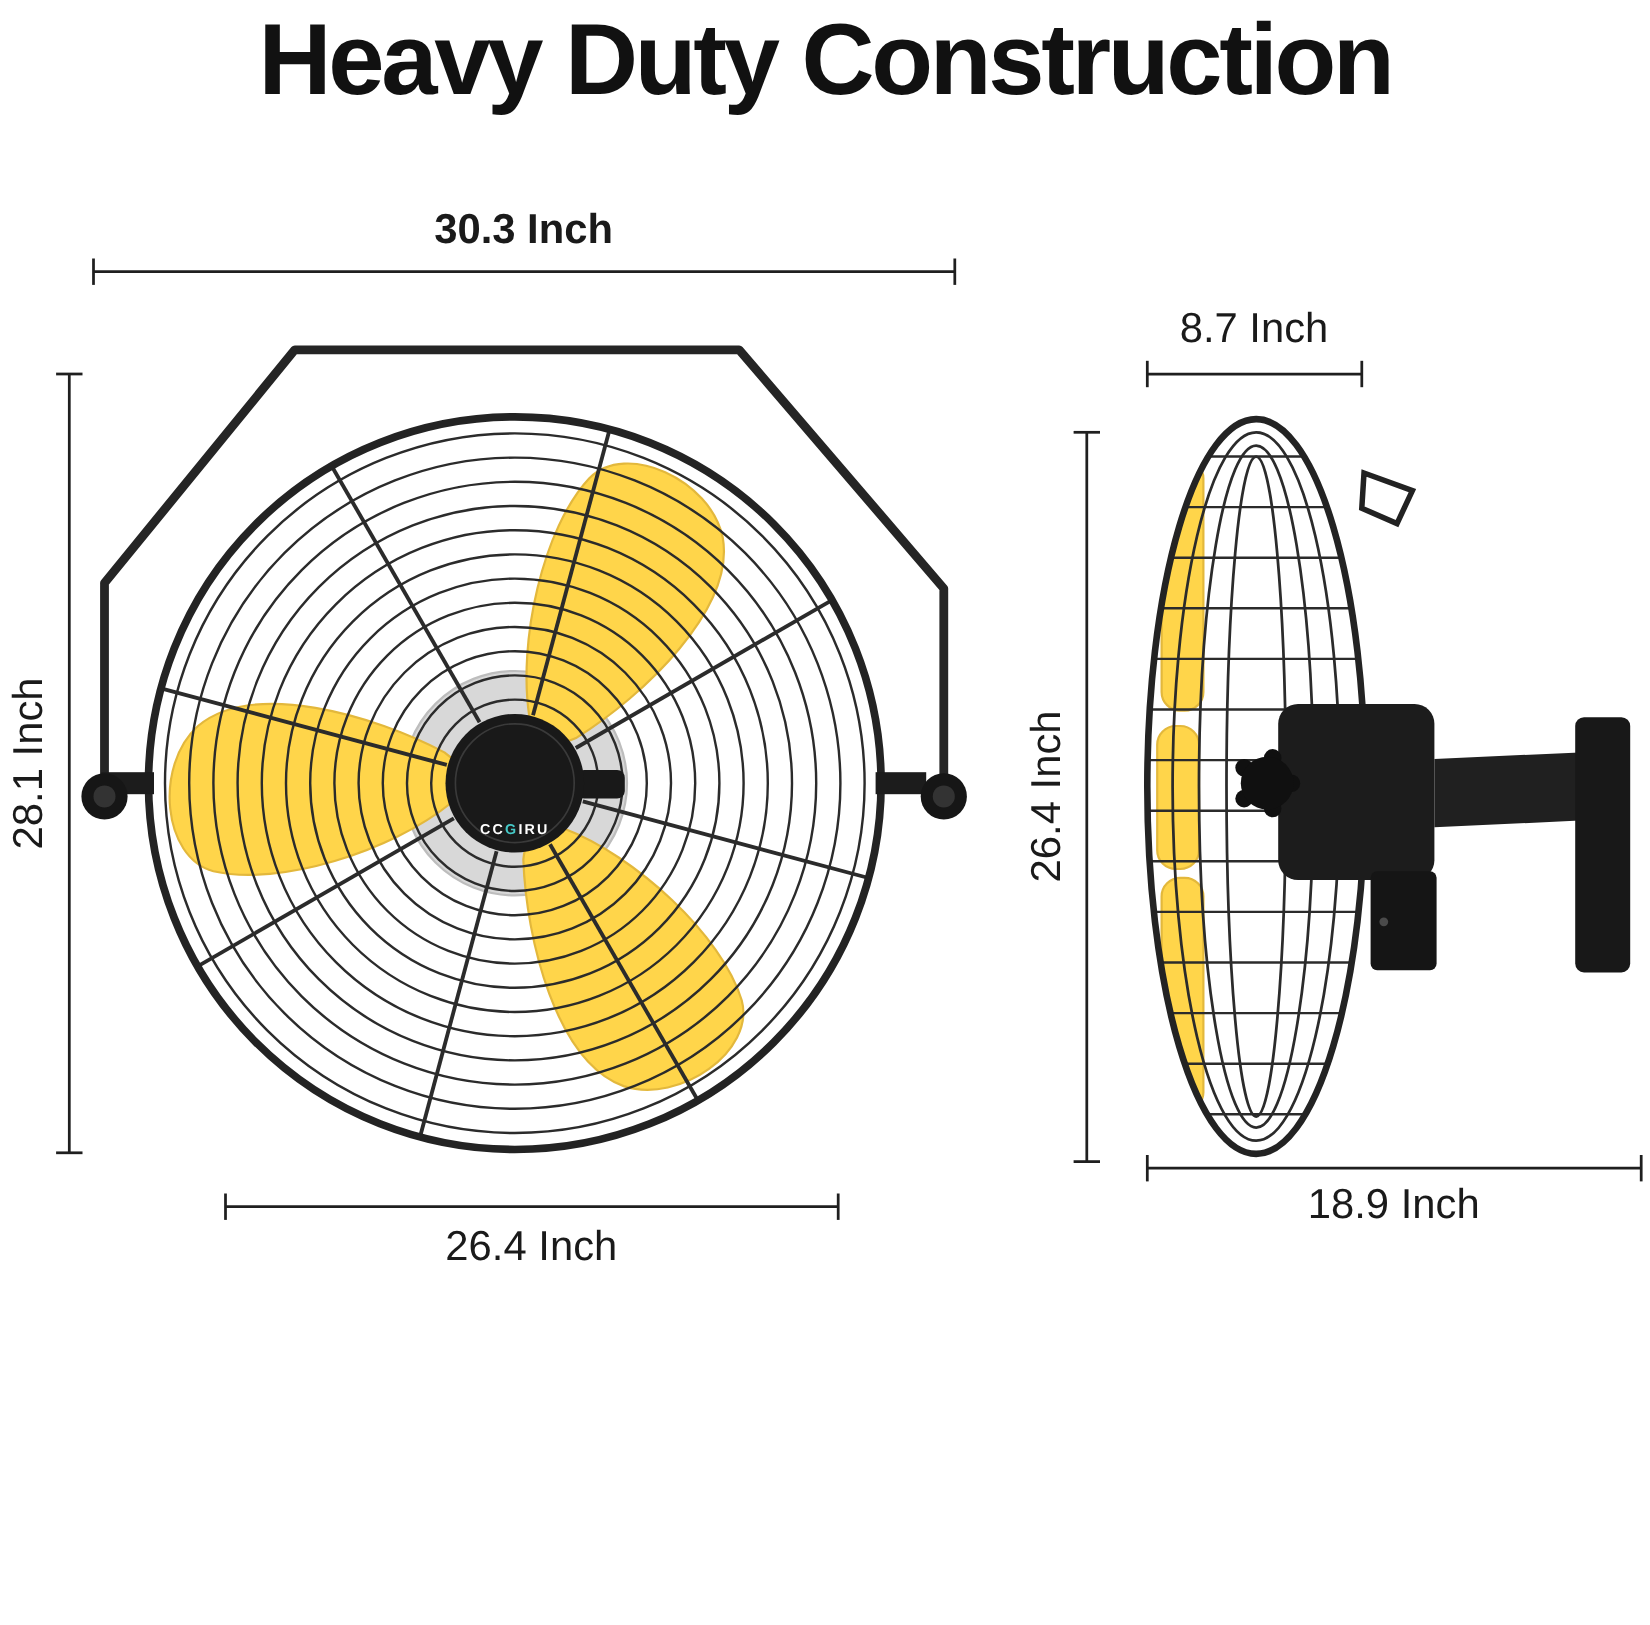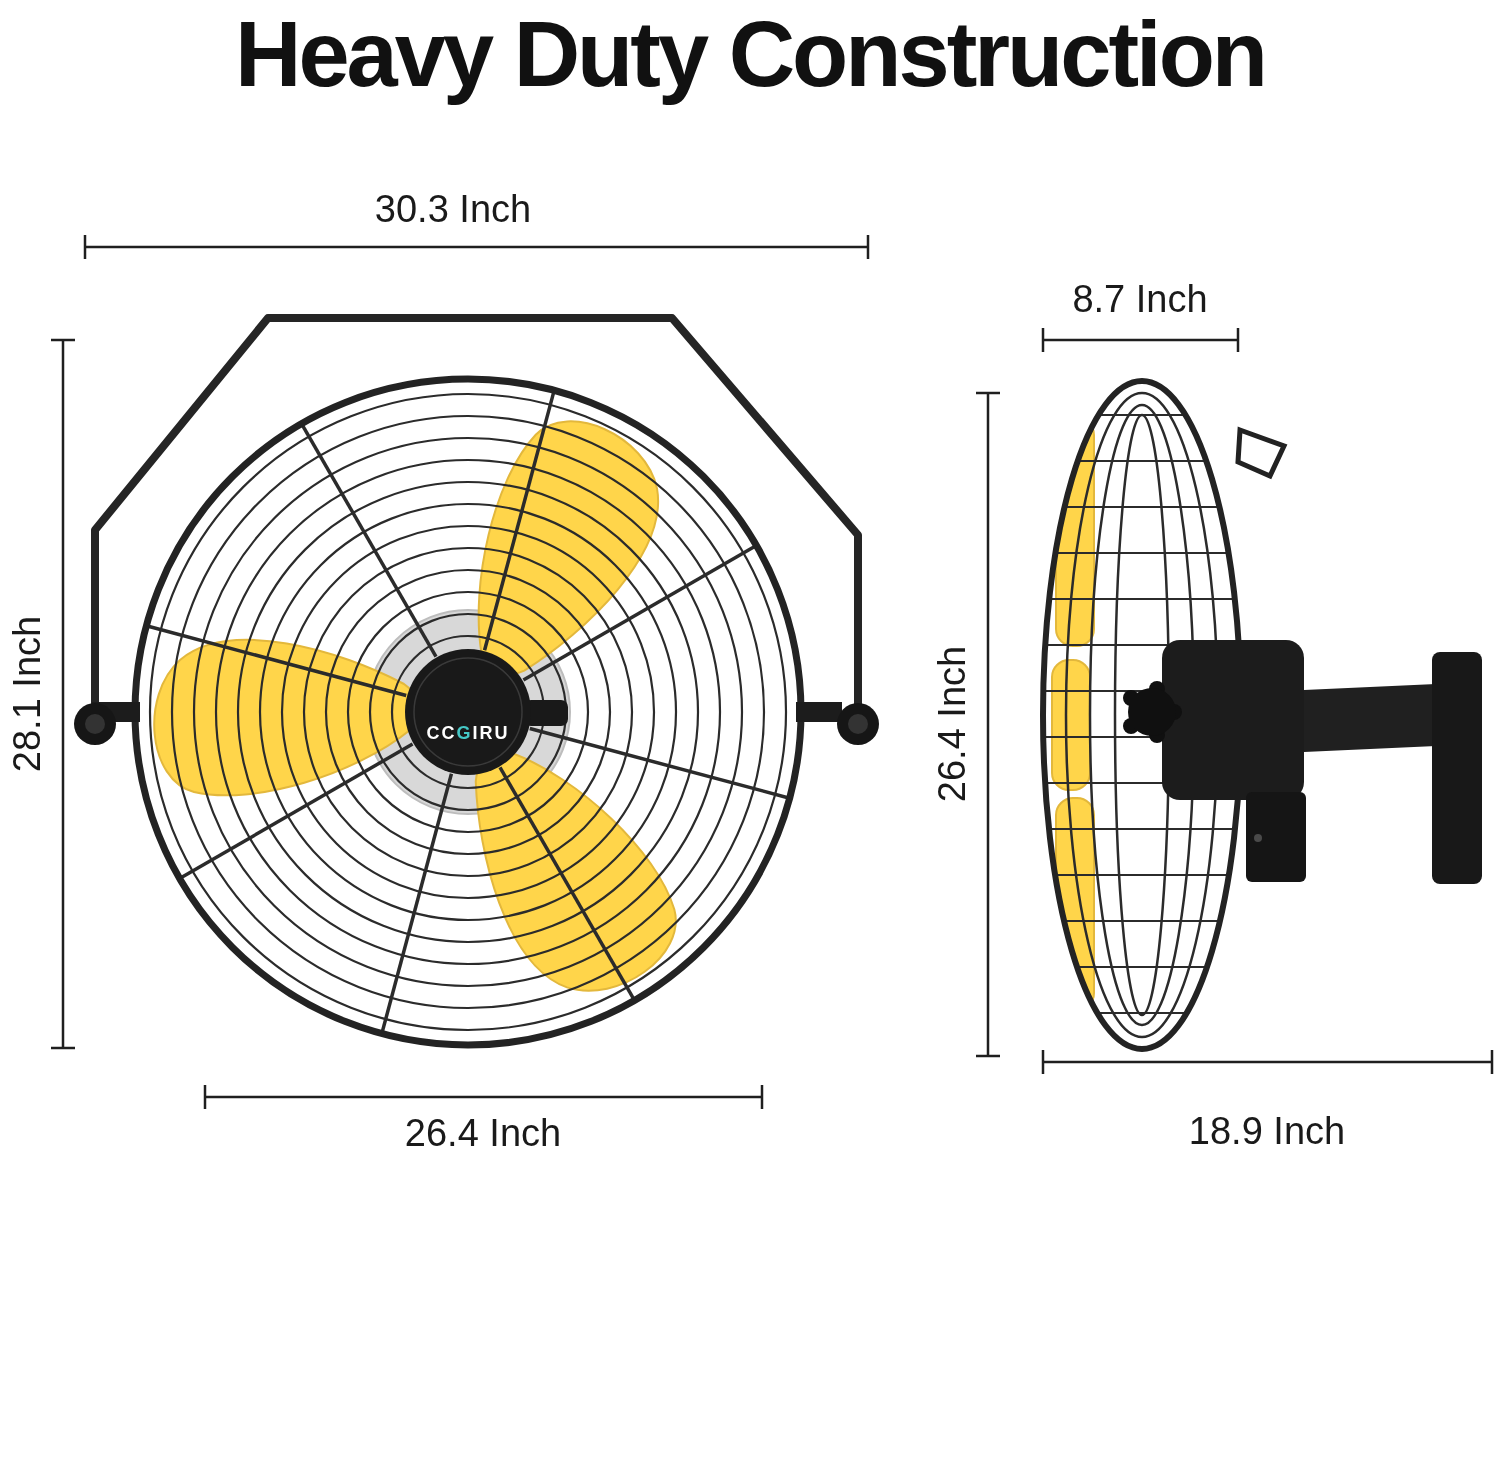--- a/index.html
+++ b/index.html
@@ -20,23 +20,23 @@
   .dim-label{
     position:absolute;
     font-size:38px;color:#1a1a1a;
     white-space:nowrap;
     transform:translate(-50%,0);
   }
   .dim-label.vert{
     transform:translate(-50%,-50%) rotate(-90deg);
   }
   .brand{
-    position:absolute;left:468px;top:733px;
+    position:absolute;left:468px;top:754px;
     transform:translate(-50%,-50%);
-    font-size:18px;font-weight:bold;letter-spacing:2px;
+    font-size:13px;font-weight:bold;letter-spacing:2px;
     color:#fff;
   }
   .brand .accent{color:#45c8c6;}
 </style>
 </head>
 <body>
 
 <div class="canvas">
 
   <div class="title">Heavy Duty Construction</div>
@@ -221,23 +221,23 @@
       </g>
 
       <g>
         <line x1="452" y1="1437" x2="948" y2="1437"></line>
         <line x1="452" y1="1425" x2="452" y2="1449"></line>
         <line x1="948" y1="1425" x2="948" y2="1449"></line>
       </g>
     </g>
   </svg>
 
-  <div class="dim-label" style="left:453px;top:188px;">30.3 Inch</div>
+  <div class="dim-label" style="left:476px;top:188px;font-weight:bold;">30.3 Inch</div>
   <div class="dim-label vert" style="left:27px;top:694px;">28.1 Inch</div>
   <div class="dim-label" style="left:483px;top:1112px;">26.4 Inch</div>
   <div class="dim-label" style="left:1140px;top:278px;">8.7 Inch</div>
   <div class="dim-label vert" style="left:952px;top:724px;">26.4 Inch</div>
-  <div class="dim-label" style="left:1267px;top:1110px;">18.9 Inch</div>
+  <div class="dim-label" style="left:1267px;top:1074px;">18.9 Inch</div>
   <div class="dim-label" style="left:700px;top:1438px;">9 FT</div>
 
   <div class="brand"><span>CC</span><span class="accent">G</span><span>IRU</span></div>
 
 </div>
 
 </body></html>

